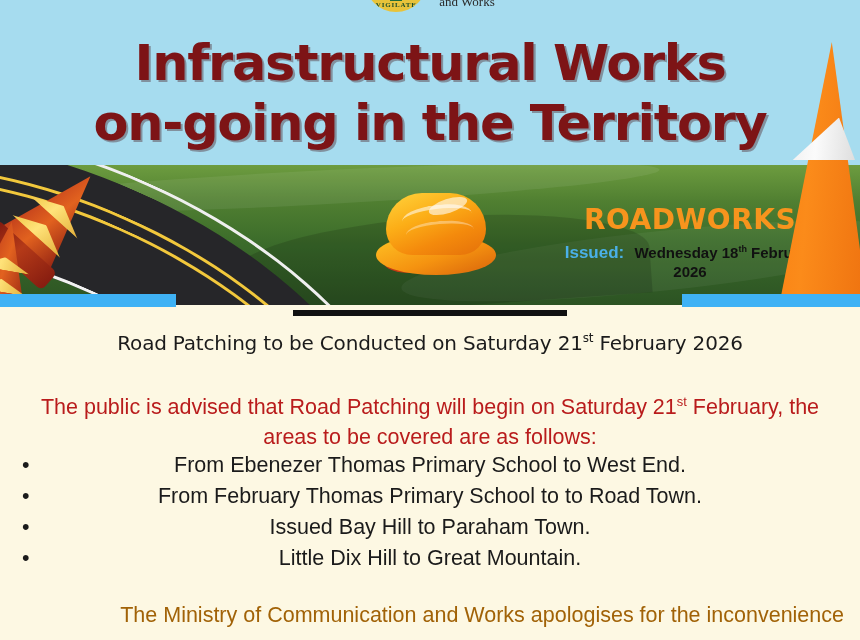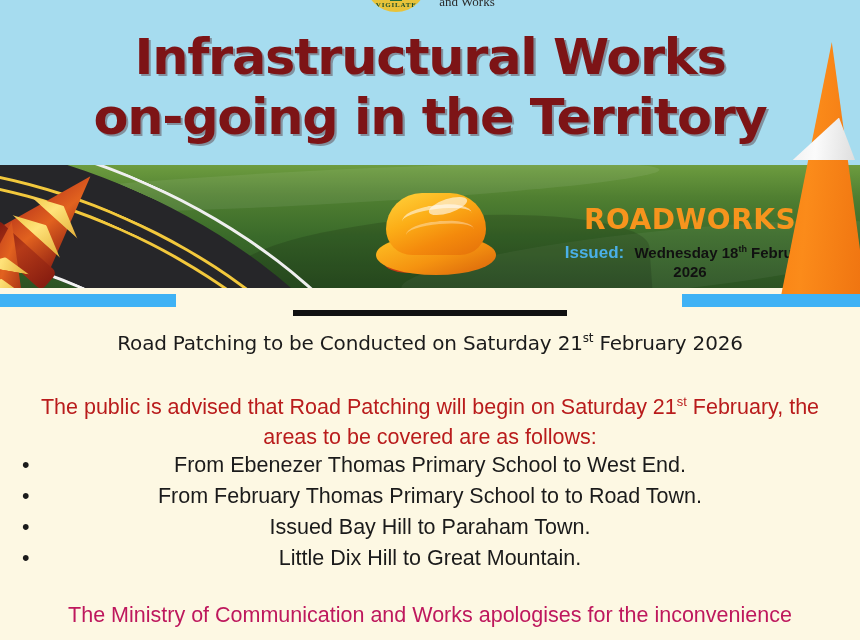--- a/index.html
+++ b/index.html
@@ -38,38 +38,38 @@
     color:#1d4f2a; letter-spacing:.8px;
     font-family:"Liberation Serif", serif;
   }
   .crest-label {
     font-family:"Liberation Serif", serif;
     font-size:13px; color:#2b2b2b; white-space:nowrap;
     padding-bottom:2px;
   }
 
   .title-block {
-    position:absolute; left:0; top:28px; width:860px;
+    position:absolute; left:0; top:34px; width:860px;
     text-align:center;
   }
   .title-line {
     font-family:"DejaVu Sans", sans-serif;
     font-weight:bold;
     font-size:49px;
     line-height:60px;
     letter-spacing:-1.2px;
     color:#7d1416;
     transform:scaleX(1.04);
     text-shadow:2px 2px 0 rgba(60,6,8,.35);
     white-space:nowrap;
   }
 
   
   .scene {
-    position:absolute; left:0; top:165px; width:860px; height:123px;
+    position:absolute; left:0; top:165px; width:860px; height:140px;
     overflow:hidden;
     background:linear-gradient(180deg,#6d9c3f 0%, #507f31 26%, #3a6a2a 58%, #2c5323 100%);
   }
   .grass-sheen {
     position:absolute; left:-40px; top:6px; width:700px; height:34px;
     background:rgba(255,255,255,.07);
     border-radius:50%;
     transform:rotate(-3deg);
   }
   .grass-sheen2 {
@@ -241,24 +241,24 @@
     text-align:center;
     font-size:21.5px;
     color:#1b1b1b;
   }
   .area-item .dot {
     position:absolute; left:22px; top:0;
     font-size:21.5px; line-height:31px;
   }
   .closing {
     position:absolute; left:16px; top:600px; width:828px;
-    text-align:center;
+    text-align:right;
     font-size:21.5px;
     line-height:30px;
-    color:#be185d;
+    color:#a16207;
   }
   sup { font-size:.6em; vertical-align:super; }
 </style>
 </head>
 <body>
 
 <div id="poster">
 
   <div class="hero">
 

